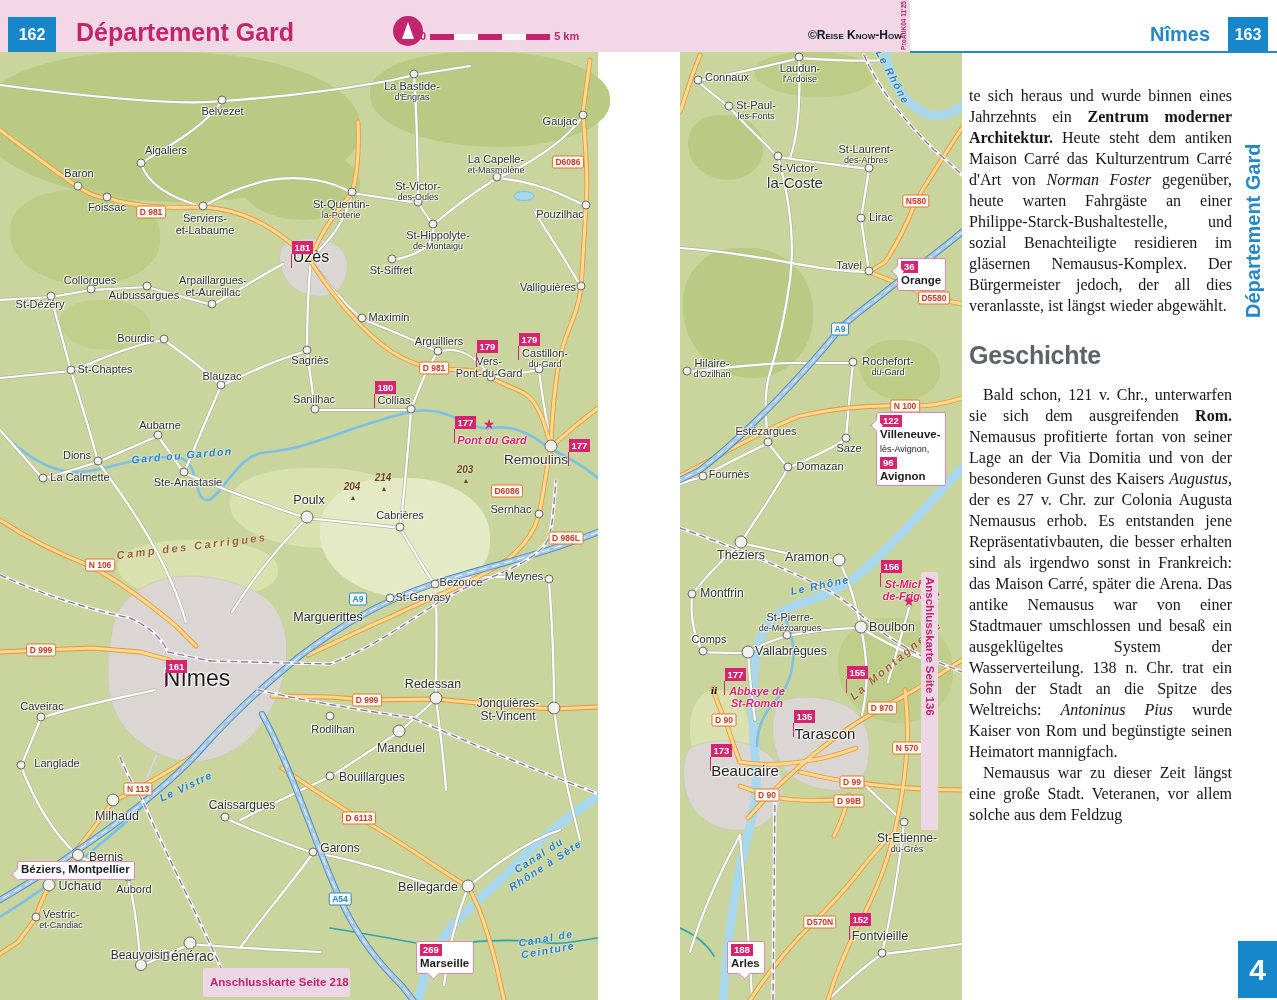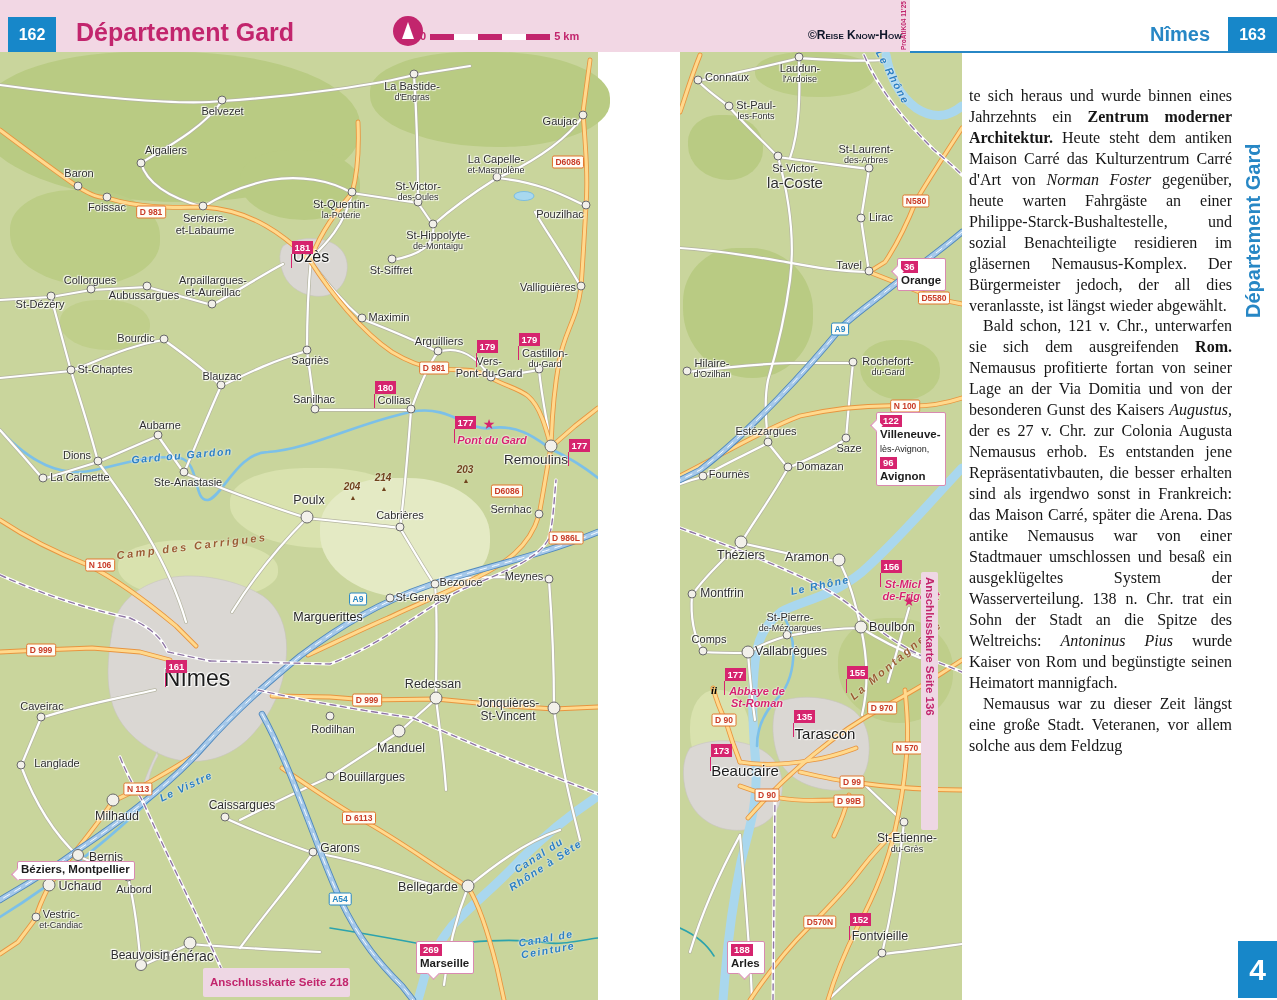--- a/index.html
+++ b/index.html
@@ -92,21 +92,21 @@
   <div class="hdr"></div>
   <div class="pgbox" style="left:8px;top:17px;width:48px;height:35px;">162</div>
   <div class="hdr-title">Département Gard</div>
   <div class="compass"></div>
   <div class="scale">
     <span>0</span><span class="bar"><span class="seg" style="background:#c2256d"></span><span class="seg" style="background:#fff"></span><span class="seg" style="background:#c2256d"></span><span class="seg" style="background:#fff"></span><span class="seg" style="background:#c2256d"></span></span><span>5 km</span>
   </div>
   <div class="copyr">©Reise Know-How</div>
   <div class="edition">ProAtlK04 11'25</div>
   <div class="rhdr-title">Nîmes</div>
-  <div class="pgbox" style="left:1228px;top:17px;width:49px;height:35px;">163</div>
+  <div class="pgbox" style="left:1228px;top:17px;width:40px;height:35px;">163</div>
   <div class="rule"></div>
 
   <div class="mapbase" style="left:0;top:52px;width:598px;height:948px;"></div>
   <div class="mapbase" style="left:680px;top:52px;width:282px;height:948px;"></div>
   <div class="patch" style="left: -20px; top: 52px; width: 380px; height: 150px; background: rgb(185, 203, 131);"></div>
     <div class="patch" style="left: 370px; top: 52px; width: 240px; height: 95px; background: rgb(185, 203, 131);"></div>
     <div class="patch" style="left: 10px; top: 190px; width: 150px; height: 95px; background: rgb(188, 205, 134);"></div>
     <div class="patch" style="left: 240px; top: 150px; width: 120px; height: 70px; background: rgb(185, 203, 131);"></div>
     <div class="patch" style="left: 60px; top: 300px; width: 90px; height: 50px; background: rgb(192, 207, 139);"></div>
     <div class="patch" style="left: 230px; top: 468px; width: 180px; height: 80px; background: rgb(217, 226, 174);"></div>
@@ -828,19 +828,20 @@
     </div>
 
   <div class="band" style="left:203px;top:968px;width:147px;height:29px;"></div>
   <div class="band-label" style="left:210px;top:977px;">Anschlusskarte Seite 218</div>
   <div class="band" style="left:921px;top:572px;width:17px;height:258px;">
     <span class="band-label vband-text">Anschlusskarte Seite 136</span>
   </div>
 
   <div id="article">
     <p id="p1"><span>te sich heraus und wurde binnen eines Jahrzehnts ein </span><span class="b">Zentrum moderner Architektur.</span><span> Heute steht dem antiken Maison Carré das Kulturzentrum Carré d'Art von </span><span class="i">Norman Foster</span><span> gegenüber, heute warten Fahrgäste an einer Philippe-Starck-Bushaltestelle, und sozial Benachteiligte residieren im gläsernen Nemausus-Komplex. Der Bürgermeister jedoch, der all dies veranlasste, ist längst wieder abgewählt.</span></p>
+    <h2>Geschichte</h2>
     <p id="p3" class="ind"><span>Bald schon, 121 v. Chr., unterwarfen sie sich dem ausgreifenden </span><span class="b">Rom.</span><span> Nemausus profitierte fortan von seiner Lage an der Via Domitia und von der besonderen Gunst des Kaisers </span><span class="i">Augustus,</span><span> der es 27 v. Chr. zur Colonia Augusta Nemausus erhob. Es entstanden jene Repräsentativbauten, die besser erhalten sind als irgendwo sonst in Frankreich: das Maison Carré, später die Arena. Das antike Nemausus war von einer Stadtmauer umschlossen und besaß ein ausgeklügeltes System der Wasserverteilung. 138 n. Chr. trat ein Sohn der Stadt an die Spitze des Weltreichs: </span><span class="i">Antoninus Pius</span><span> wurde Kaiser von Rom und begünstigte seinen Heimatort mannigfach.</span></p>
     <p id="p4" class="ind"><span>Nemausus war zu dieser Zeit längst eine große Stadt. Veteranen, vor allem solche aus dem Feldzug </span></p>
   </div>
 
   <div class="spine">Département Gard</div>
   <div class="chapter">4</div>
 </div>
 
 </body></html>

